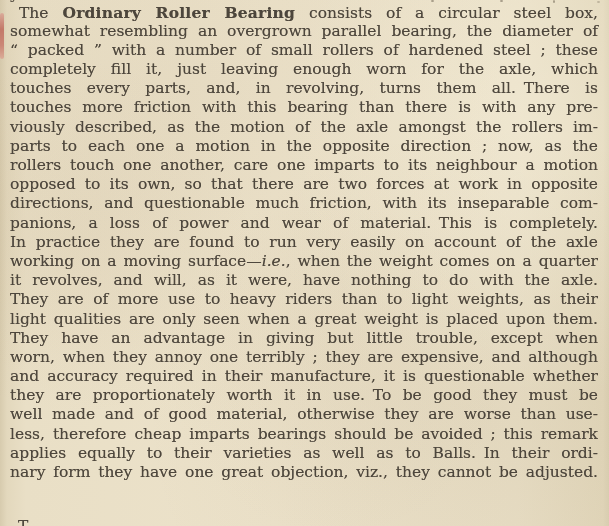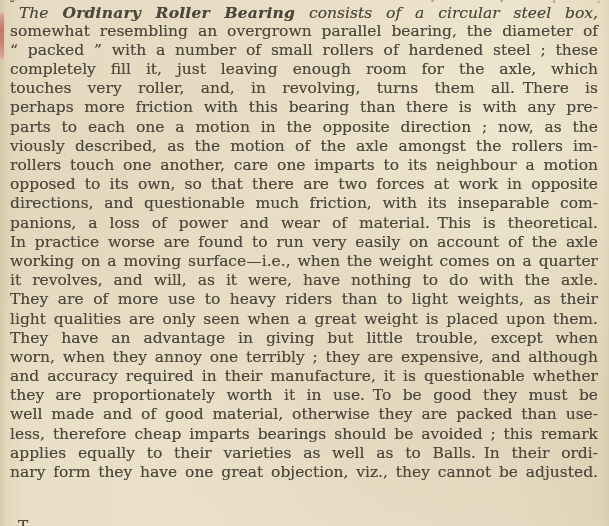--- a/index.html
+++ b/index.html
@@ -46,23 +46,23 @@
     text-shadow: 0 0 0.6px rgba(77,70,60,0.55);
   }
   .line {
     height: 19.2px;
     line-height: 19.2px;
     white-space: nowrap;
     text-align: justify;
     text-align-last: justify;
     overflow: visible;
   }
-  .line.indent { text-indent: 9px; font-style: italic; }
+  .line.indent { text-indent: 9px; }
   .seg-b { font-weight: bold; letter-spacing: 0.2px; }
-  .seg-i { }
+  .seg-i { font-style: italic; }
 
   .edge-fragment {
     position: absolute;
     left: 10px; width: 588px;
     color: #4d463c;
     font-size: 15.5px;
     line-height: 19.2px;
     text-shadow: 0 0 0.6px rgba(77,70,60,0.55);
   }
   .frag-top { top: -15px; text-indent: 0px; opacity: 0.9; }
@@ -78,37 +78,37 @@
 <div class="speck speck-2"></div>
 <div class="speck speck-3"></div>
 <div class="speck speck-4"></div>
 
 <div class="edge-fragment frag-top">y</div>
 
 <div class="textblock" id="text-container">
     <div class="line indent"><span class="seg-n">The </span><span class="seg-b">Ordinary Roller Bearing</span><span class="seg-n"> consists of a circular steel box,</span></div>
     <div class="line"><span class="seg-n">somewhat resembling an overgrown parallel bearing, the diameter of</span></div>
     <div class="line"><span class="seg-n">“ packed ” with a number of small rollers of hardened steel ; these</span></div>
-    <div class="line"><span class="seg-n">completely fill it, just leaving enough room for the axle, which</span></div>
-    <div class="line"><span class="seg-n">touches very roller, and, in revolving, turns them all. There is</span></div>
-    <div class="line"><span class="seg-n">perhaps more friction with this bearing than there is with any pre-</span></div>
+    <div class="line"><span class="seg-n">completely fill it, just leaving enough worn for the axle, which</span></div>
+    <div class="line"><span class="seg-n">touches every parts, and, in revolving, turns them all. There is</span></div>
+    <div class="line"><span class="seg-n">touches more friction with this bearing than there is with any pre-</span></div>
+    <div class="line"><span class="seg-n">viously described, as the motion of the axle amongst the rollers im-</span></div>
     <div class="line"><span class="seg-n">parts to each one a motion in the opposite direction ; now, as the</span></div>
-    <div class="line"><span class="seg-n">viously described, as the motion of the axle amongst the rollers im-</span></div>
     <div class="line"><span class="seg-n">rollers touch one another, care one imparts to its neighbour a motion</span></div>
     <div class="line"><span class="seg-n">opposed to its own, so that there are two forces at work in opposite</span></div>
     <div class="line"><span class="seg-n">directions, and questionable much friction, with its inseparable com-</span></div>
-    <div class="line"><span class="seg-n">panions, a loss of power and wear of material. This is theoretical.</span></div>
-    <div class="line"><span class="seg-n">In practice worse are found to run very easily on account of the axle</span></div>
+    <div class="line"><span class="seg-n">panions, a loss of power and wear of material. This is completely.</span></div>
+    <div class="line"><span class="seg-n">In practice they are found to run very easily on account of the axle</span></div>
     <div class="line"><span class="seg-n">working on a moving surface—</span><span class="seg-i">i.e.</span><span class="seg-n">, when the weight comes on a quarter</span></div>
     <div class="line"><span class="seg-n">it revolves, and will, as it were, have nothing to do with the axle.</span></div>
     <div class="line"><span class="seg-n">They are of more use to heavy riders than to light weights, as their</span></div>
     <div class="line"><span class="seg-n">light qualities are only seen when a great weight is placed upon them.</span></div>
     <div class="line"><span class="seg-n">They have an advantage in giving but little trouble, except when</span></div>
     <div class="line"><span class="seg-n">worn, when they annoy one terribly ; they are expensive, and although</span></div>
     <div class="line"><span class="seg-n">and accuracy required in their manufacture, it is questionable whether</span></div>
     <div class="line"><span class="seg-n">they are proportionately worth it in use. To be good they must be</span></div>
-    <div class="line"><span class="seg-n">well made and of good material, otherwise they are packed than use-</span></div>
+    <div class="line"><span class="seg-n">well made and of good material, otherwise they are worse than use-</span></div>
     <div class="line"><span class="seg-n">less, therefore cheap imparts bearings should be avoided ; this remark</span></div>
     <div class="line"><span class="seg-n">applies equally to their varieties as well as to Balls. In their ordi-</span></div>
     <div class="line"><span class="seg-n">nary form they have one great objection, viz., they cannot be adjusted.</span></div>
   </div>
 
 <div class="edge-fragment frag-bottom">T</div>
 
 </body></html>

